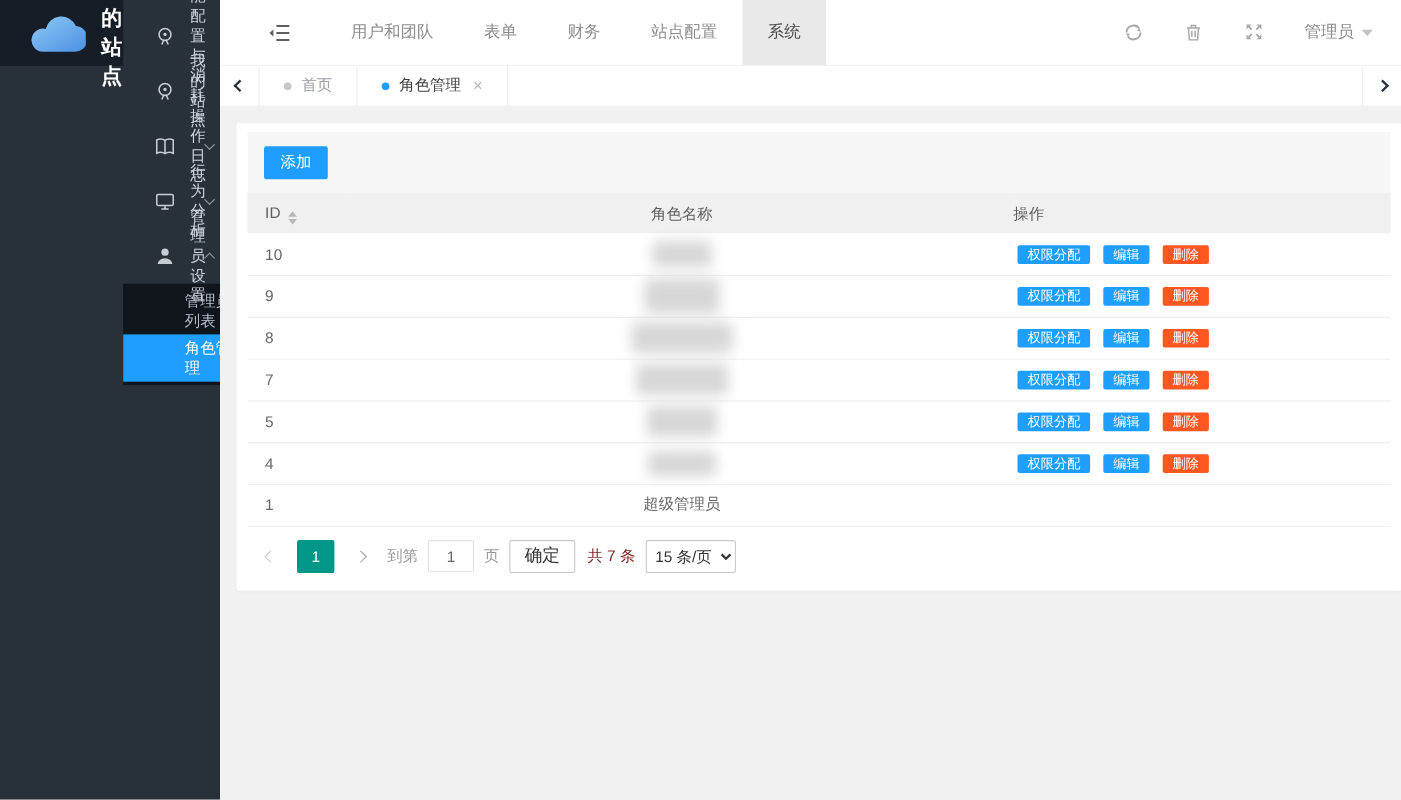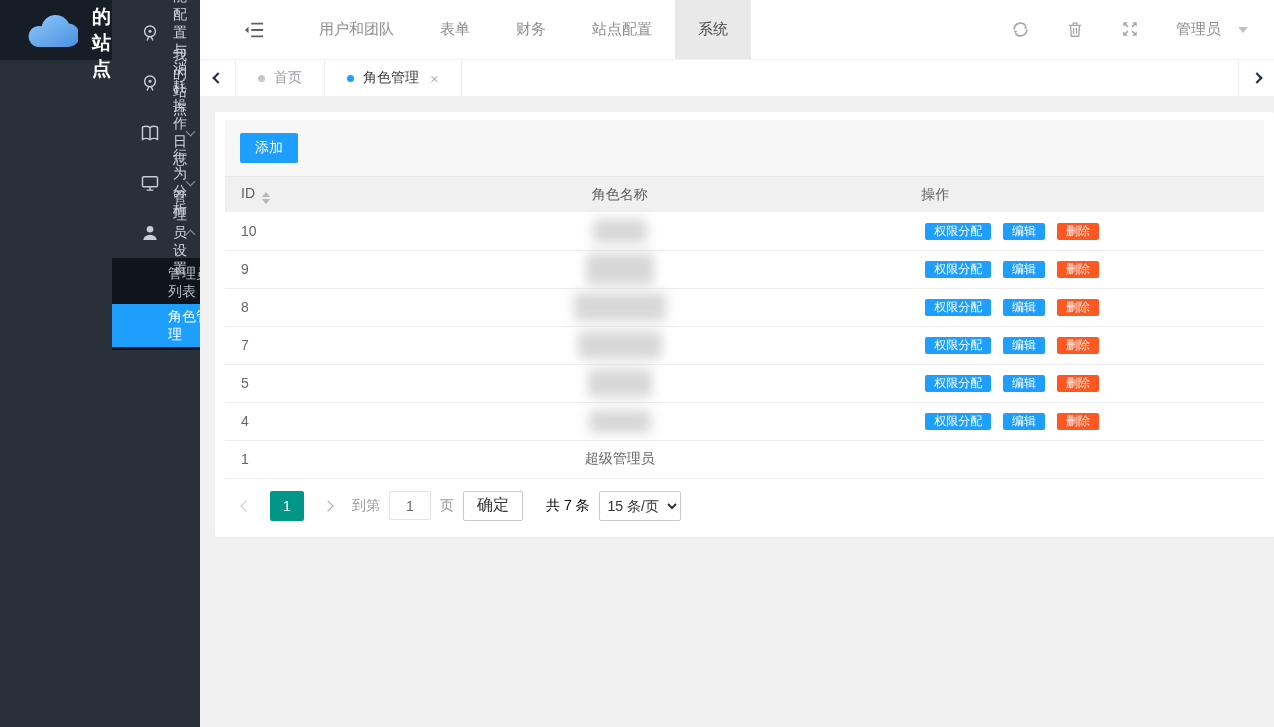--- a/index.html
+++ b/index.html
@@ -25,21 +25,21 @@
   .main { flex:1; display:flex; flex-direction:column; min-width:0; }
 
   
   .header { height:60px; background:#fff; display:flex; align-items:center; border-bottom:1px solid #f2f2f2; flex:none; }
   .collapse-btn { margin:0 32px 0 44px; cursor:pointer; display:flex; align-items:center; }
   .topnav { display:flex; height:100%; }
   .topnav-item { height:100%; display:flex; align-items:center; padding:0 23px; color:#8d8d8d; font-size:15px; cursor:pointer; }
   .topnav-item.active { background:#e9e9e9; color:#4a4a4a; }
   .header-right { margin-left:auto; display:flex; align-items:center; gap:36px; padding-right:26px; }
   .hicon { width:19px; height:19px; cursor:pointer; display:block; }
-  .user-box { display:flex; align-items:center; gap:17px; cursor:pointer; color:#8d8d8d; font-size:15px; }
+  .user-box { display:flex; align-items:center; gap:7px; cursor:pointer; color:#8d8d8d; font-size:15px; }
   .caret-down { width:0; height:0; border-left:5px solid transparent; border-right:5px solid transparent; border-top:6px solid #c2c2c2; }
 
   
   .tabbar { height:37px; background:#fff; display:flex; align-items:stretch; border-bottom:1px solid #efefef; flex:none;text-align:right; }
   .tab-scroll-btn { width:36px; display:flex; align-items:center; justify-content:center; cursor:pointer; }
   .tab-scroll-btn.left { border-right:1px solid #f0f0f0; }
   .tab-scroll-btn.right { margin-left:auto; border-left:1px solid #f0f0f0; }
   .tchev { width:8px; height:8px; border-left:2px solid #1f2d3d; border-bottom:2px solid #1f2d3d; }
   .tchev.l { transform:rotate(45deg); }
   .tchev.r { transform:rotate(225deg); }
@@ -74,21 +74,21 @@
   
   .pager { display:flex; align-items:center; padding:12px 6px 10px 6px; gap:9px; }
   .pg-arrow { width:30px; height:30px; display:flex; align-items:center; justify-content:center; cursor:pointer; }
   .pchev { width:8px; height:8px; border-left:1.6px solid currentColor; border-bottom:1.6px solid currentColor; }
   .pg-arrow.prev { color:#cccccc; } .pg-arrow.prev .pchev { transform:rotate(45deg); }
   .pg-arrow.next { color:#a8a8a8; } .pg-arrow.next .pchev { transform:rotate(225deg); }
   .pg-cur { min-width:34px; height:30px; line-height:30px; text-align:center; background:#009688; color:#fff; border-radius:2px; font-size:14px; }
   .pg-text { color:#9a9a9a; }
   .pg-input { width:42px; height:29px; border:1px solid #e2e2e2; border-radius:2px; text-align:center; color:#666; font-size:14px; font-family:inherit; }
   .pg-confirm { height:30px; padding:0 13px; background:#fff; border:1px solid #c9c9c9; border-radius:2px; color:#333; font-size:16px; cursor:pointer; font-family:inherit; }
-  .pg-total { color:#000000; margin-left:14px; }
+  .pg-total { color:#7f1d1d; margin-left:2px; }
   .pg-size { height:30px; border:1px solid #c9c9c9; border-radius:2px; background:#fff; color:#333; font-size:14px; padding:0 4px; font-family:inherit; cursor:pointer; }
 
   svg { display:block; }
 </style>
 </head>
 <body>
 
 <aside class="sidebar">
   <div class="logo">
     <span>

